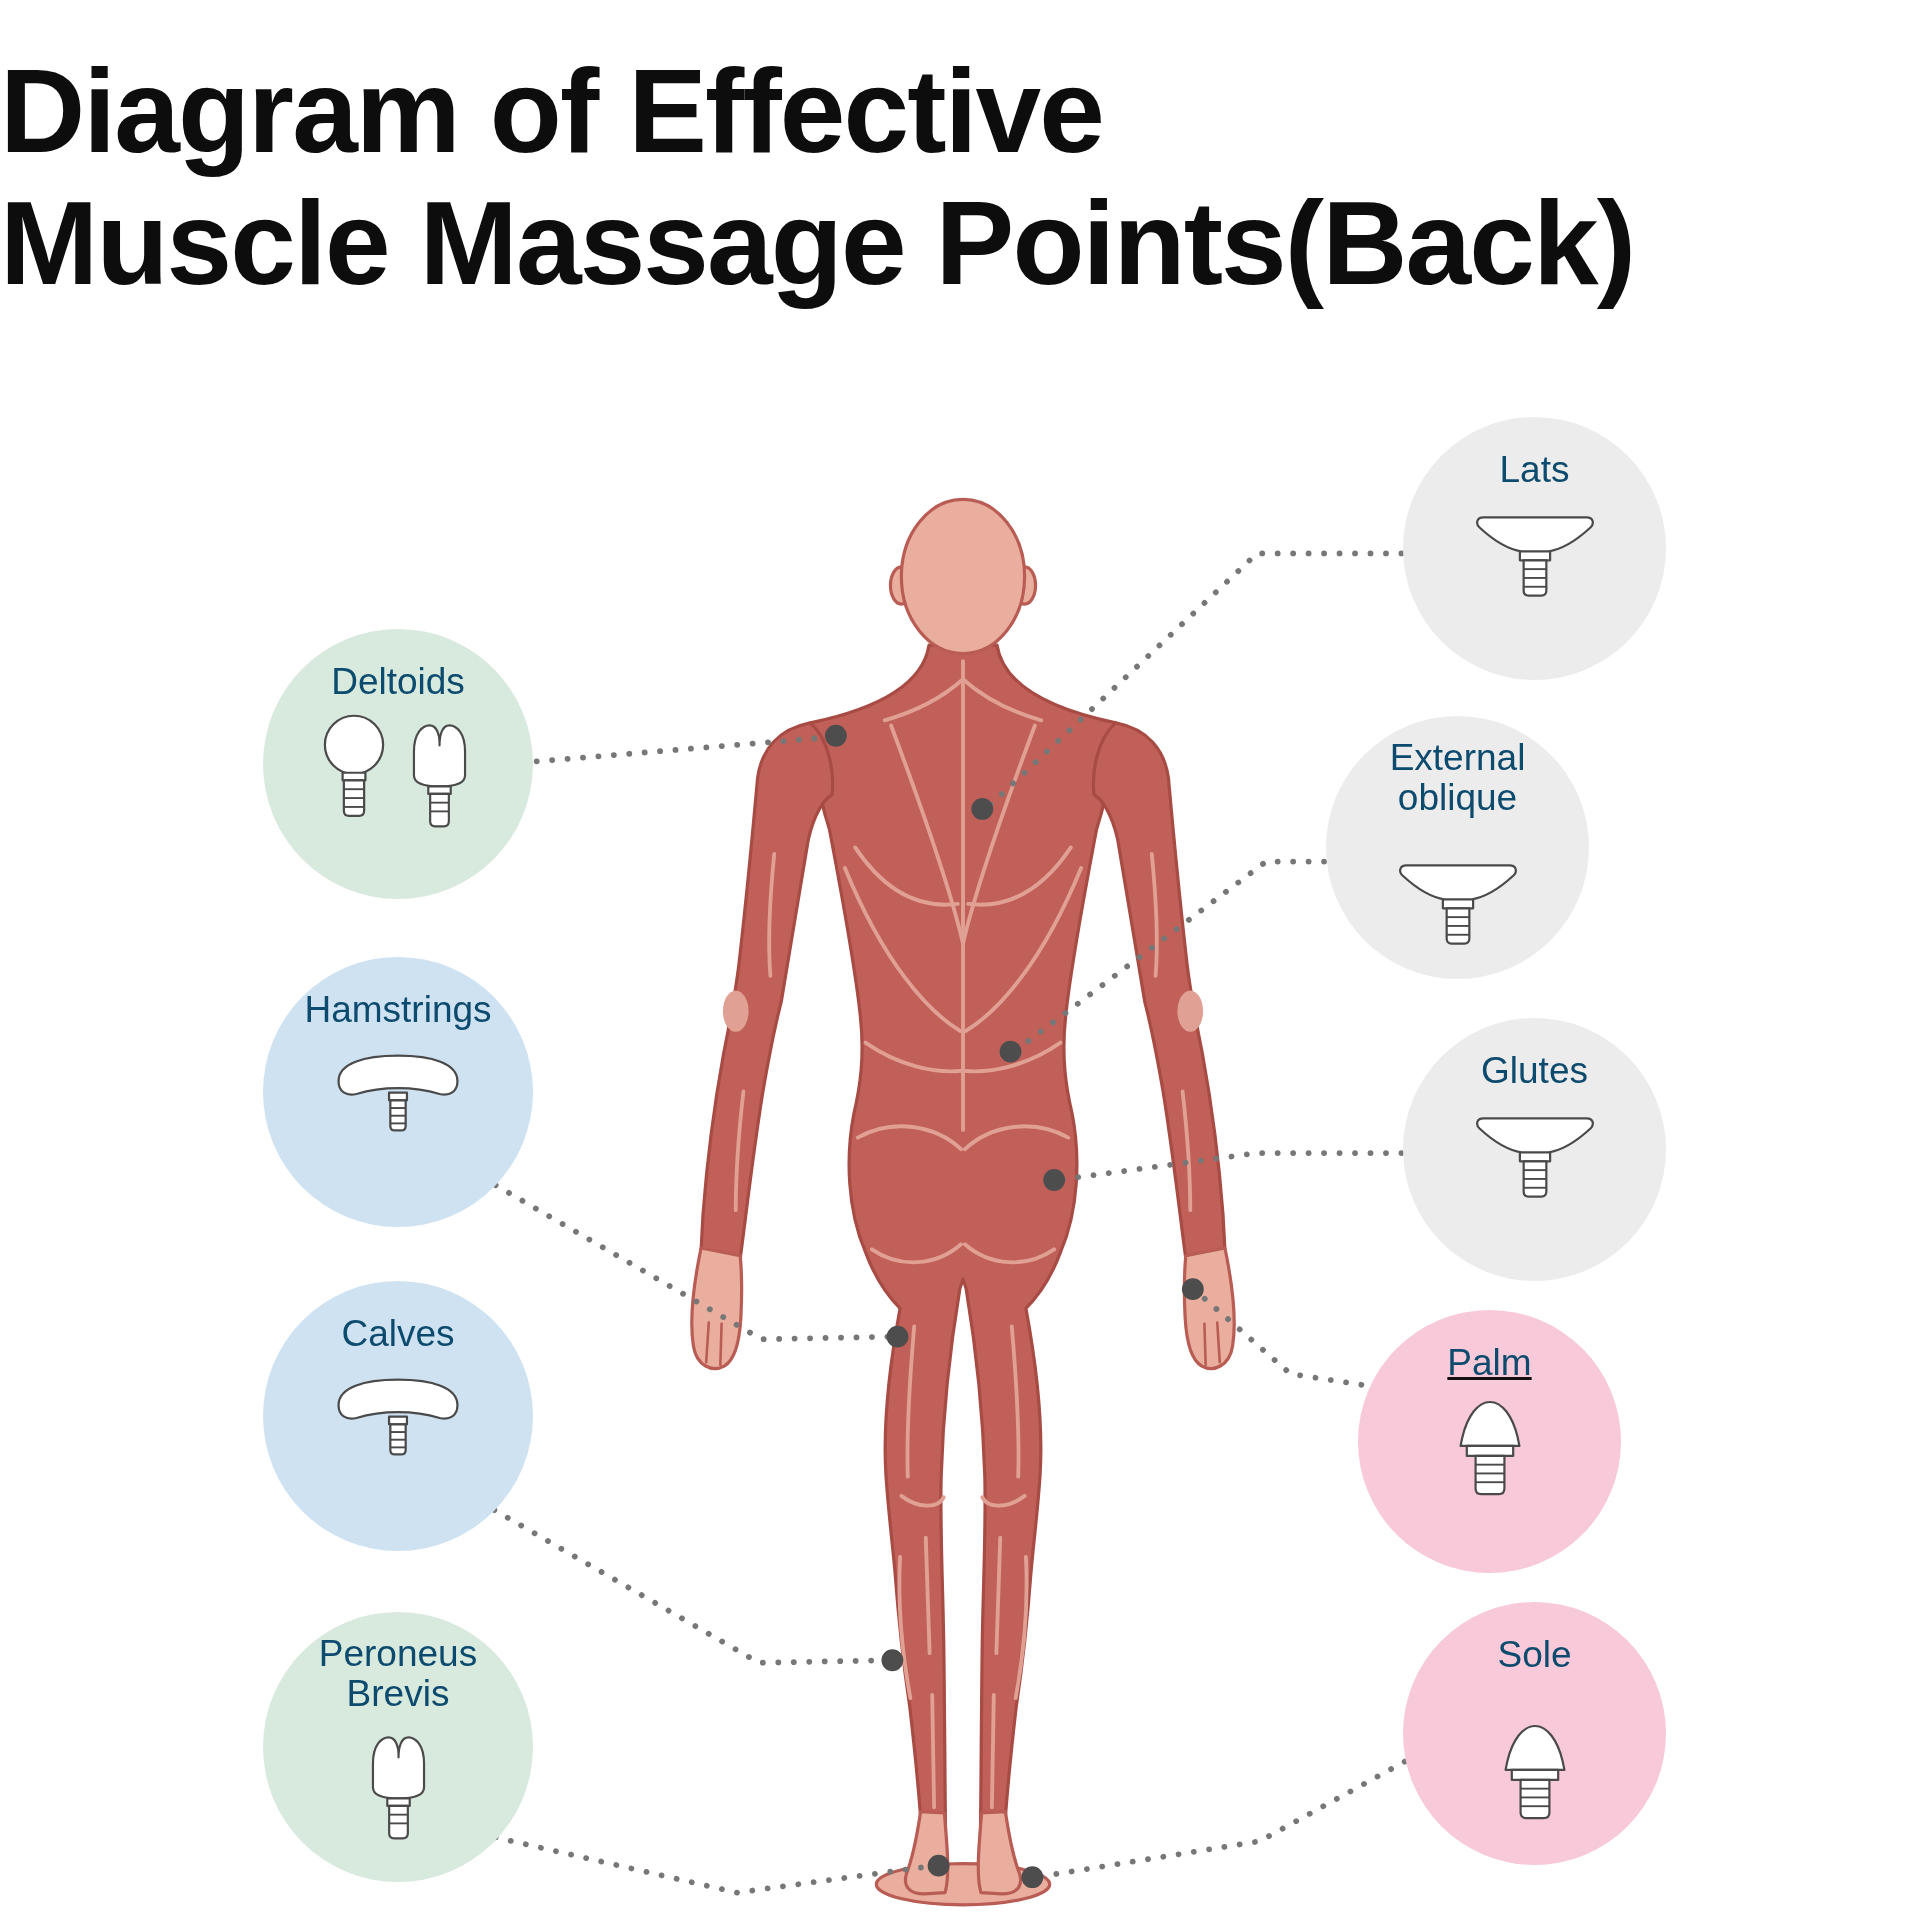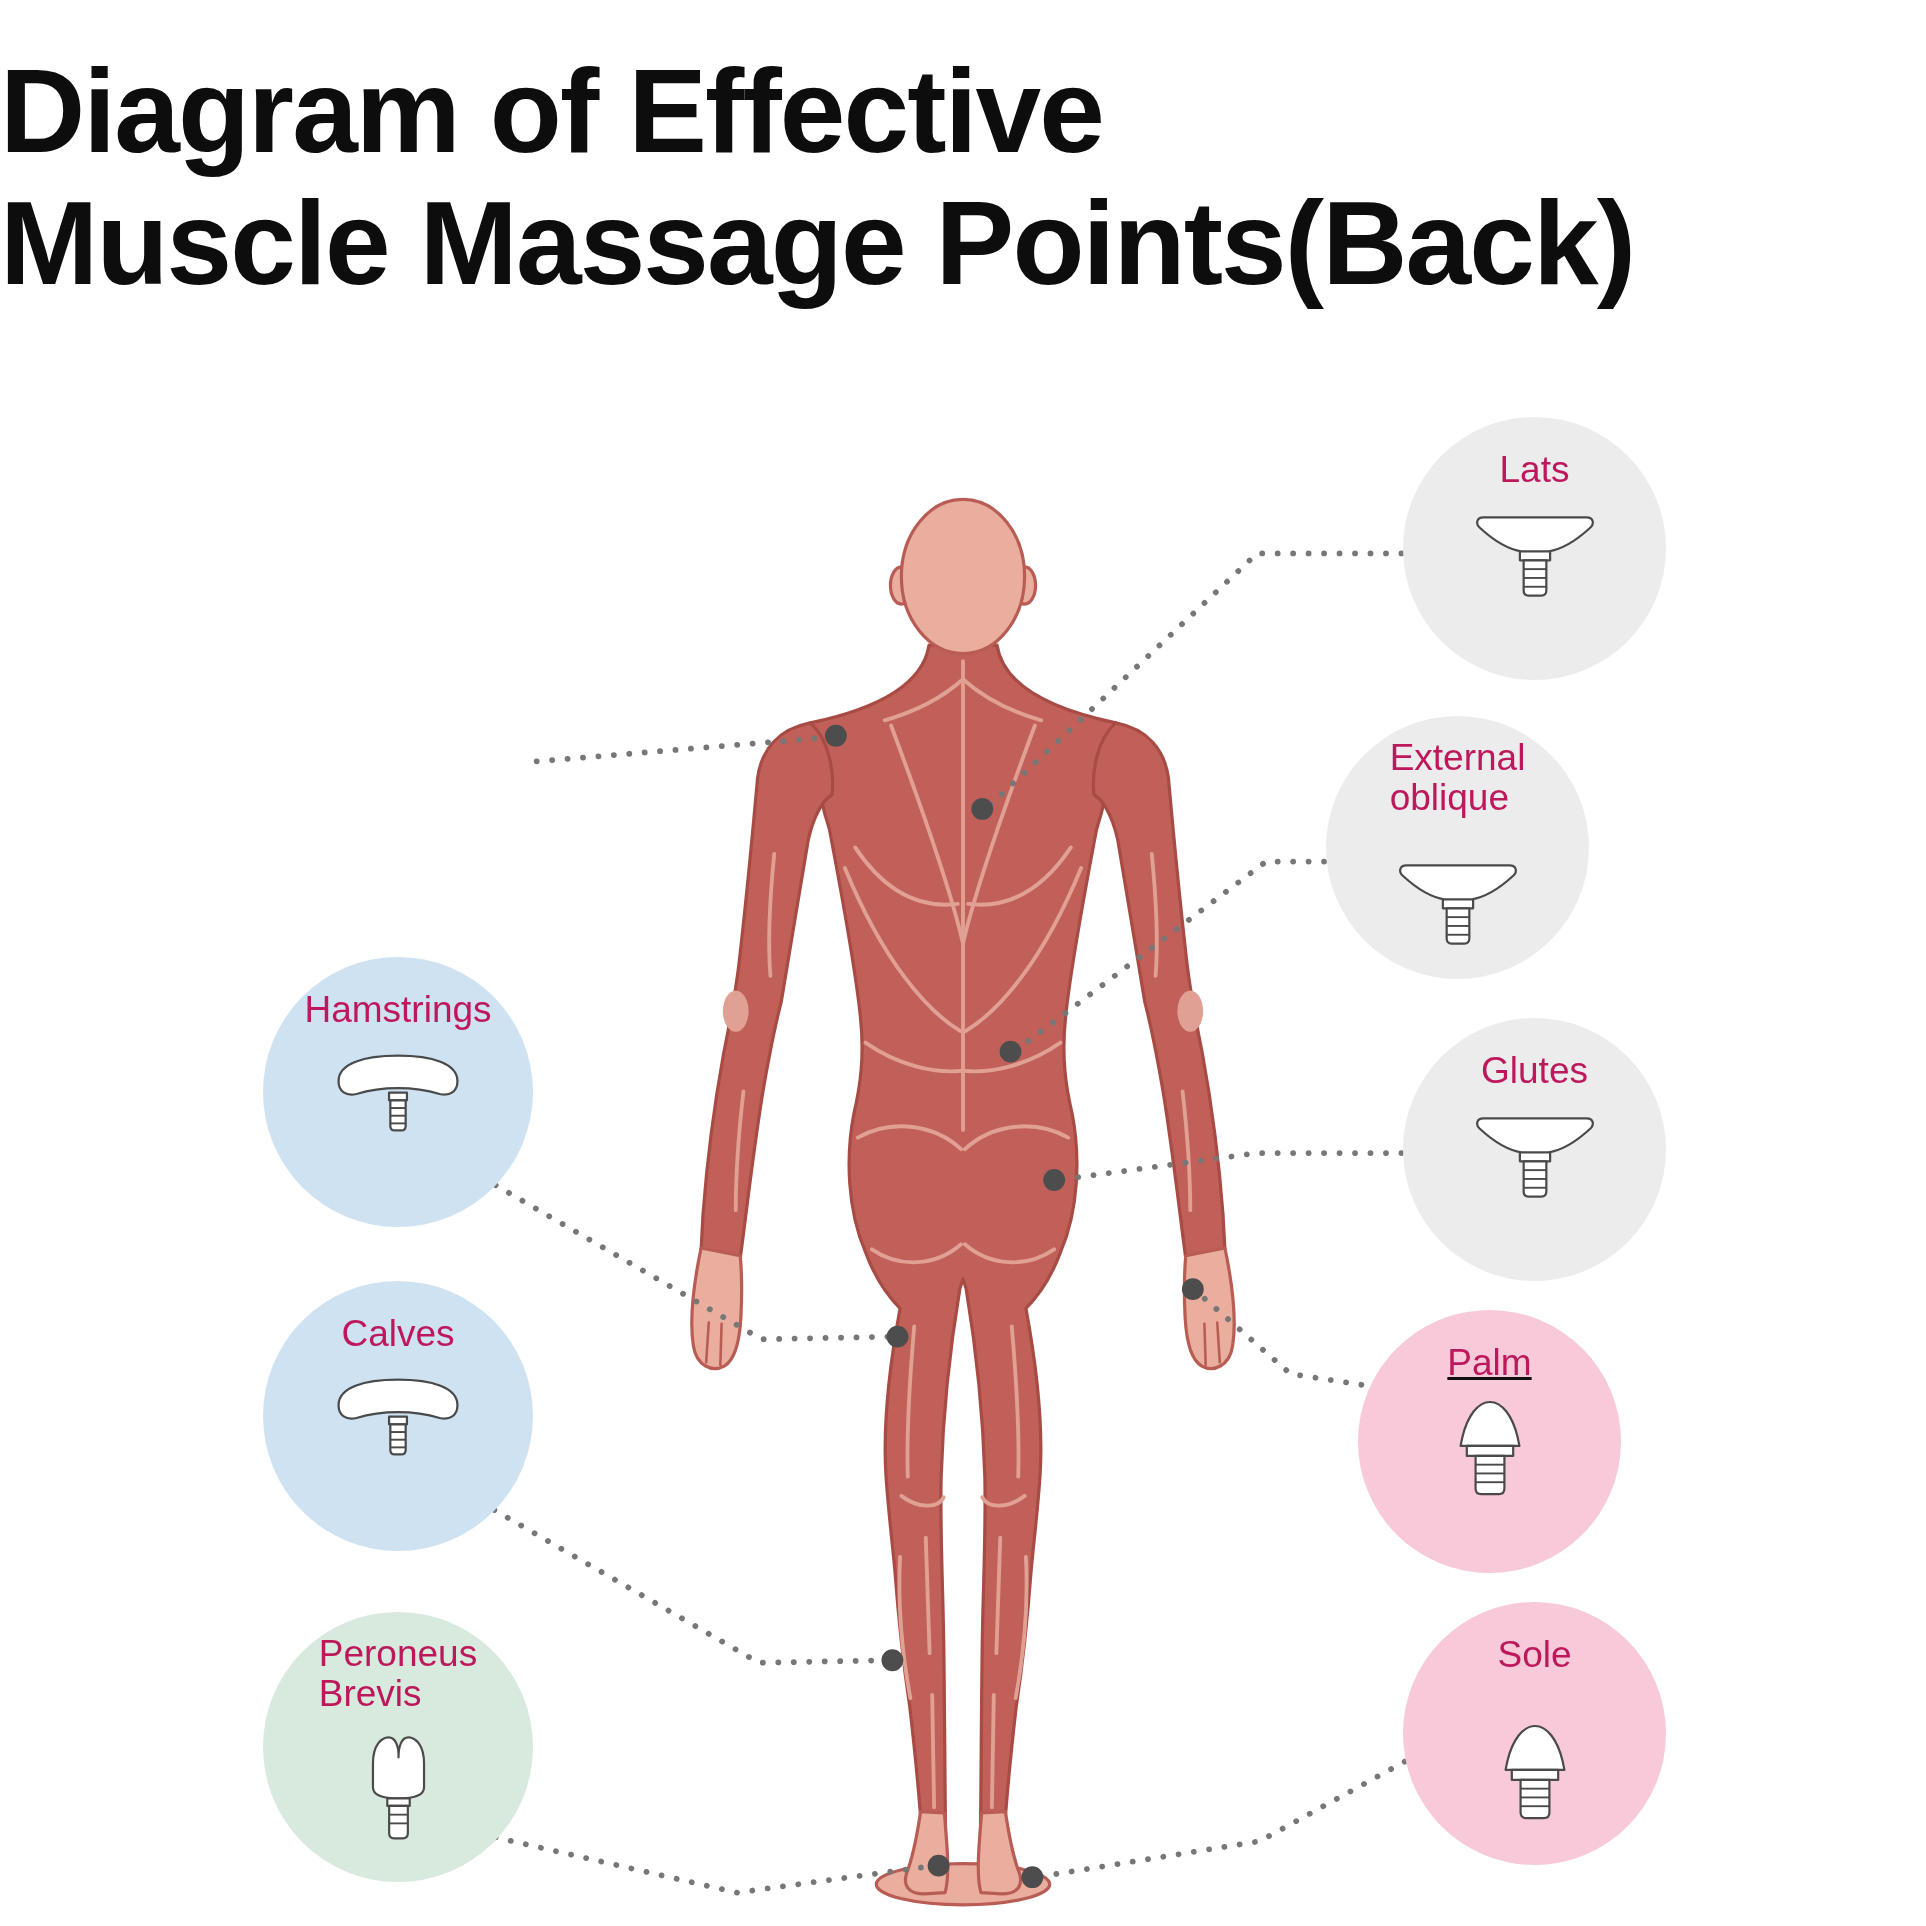--- a/index.html
+++ b/index.html
@@ -14,21 +14,21 @@
   .figure-svg{position:absolute;left:0;top:0;width:1926px;height:1926px;}
   .badge{
     position:absolute;border-radius:50%;display:flex;flex-direction:column;
     align-items:center;box-sizing:border-box;
   }
   .badge.mint{background:#d8e9dd;}
   .badge.blue{background:#cfe2f2;}
   .badge.gray{background:#ececec;}
   .badge.pink{background:#f8c9d8;}
   .badge-label{
-    font-size:37px;line-height:1.08;color:#be185d;letter-spacing:0;
+    text-align:center;font-size:37px;line-height:1.08;color:#0c4a6e;letter-spacing:0;
   }
   .pad-1{padding-top:33px;}
   .pad-2{padding-top:22px;}
   .icon-row{display:flex;align-items:flex-start;justify-content:center;gap:6.4px;margin-top:9px;}
   .attachment-icon{display:block;}
   .attachment-icon path,.attachment-icon circle,.attachment-icon rect{
     fill:#ffffff;stroke:#4a4a4a;stroke-width:3.5;stroke-linejoin:round;
   }
   .attachment-icon line{stroke:#4a4a4a;stroke-width:3;}
 </style>
@@ -148,20 +148,42 @@
       <circle cx="1574" cy="1638" r="17"></circle>
       <circle cx="1642" cy="1838" r="17"></circle>
       <circle cx="1858" cy="2008" r="17"></circle>
       <circle cx="1398" cy="2082" r="17"></circle>
       <circle cx="1390" cy="2586" r="17"></circle>
       <circle cx="1462" cy="2906" r="17"></circle>
       <circle cx="1608" cy="2924" r="17"></circle>
     </g>
   </svg>
 
+  <div class="badge mint pad-1" style="left:263px;top:629px;width:270px;height:270px;">
+    <div class="badge-label">
+      <span>Deltoids</span>
+    </div>
+    <div class="icon-row">
+      <svg class="attachment-icon" width="76" height="126" viewBox="0 0 120 196">
+        <circle cx="60" cy="52" r="46"></circle>
+        <path d="M42 96 h36 v12 h-36 z"></path>
+        <path d="M44 108 h32 v48 q0 8 -8 8 h-16 q-8 0 -8 -8 z"></path>
+        <line x1="44" y1="122" x2="76" y2="122"></line>
+          <line x1="44" y1="136" x2="76" y2="136"></line>
+          <line x1="44" y1="150" x2="76" y2="150"></line>
+      </svg>
+      <svg class="attachment-icon" width="81" height="126" viewBox="0 0 130 196">
+        <path d="M24 100 L24 62 C24 32 38 20 49 20 C60 20 66 34 65 52 C65 34 70 20 81 20 C92 20 106 32 106 62 L106 100 C106 112 92 118 65 118 C38 118 24 112 24 100 Z"></path>
+        <path d="M47 118 h36 v12 h-36 z"></path>
+        <path d="M50 130 h30 v44 q0 8 -8 8 h-14 q-8 0 -8 -8 z"></path>
+        <line x1="50" y1="144" x2="80" y2="144"></line>
+          <line x1="50" y1="158" x2="80" y2="158"></line>
+      </svg>
+    </div>
+  </div>
 
   <div class="badge blue pad-1" style="left:263px;top:957px;width:270px;height:270px;">
     <div class="badge-label">
       <span>Hamstrings</span>
     </div>
     <div class="icon-row">
       <svg class="attachment-icon" width="136" height="101" viewBox="0 0 210 158">
         <path d="M12 66 C12 38 52 26 105 26 C158 26 198 38 198 66 C198 82 186 90 170 86 C130 74 80 74 40 86 C24 90 12 82 12 66 Z"></path>
         <path d="M91 84 h28 v12 h-28 z"></path>
         <path d="M93 96 h24 v40 q0 7 -7 7 h-10 q-7 0 -7 -7 z"></path>

